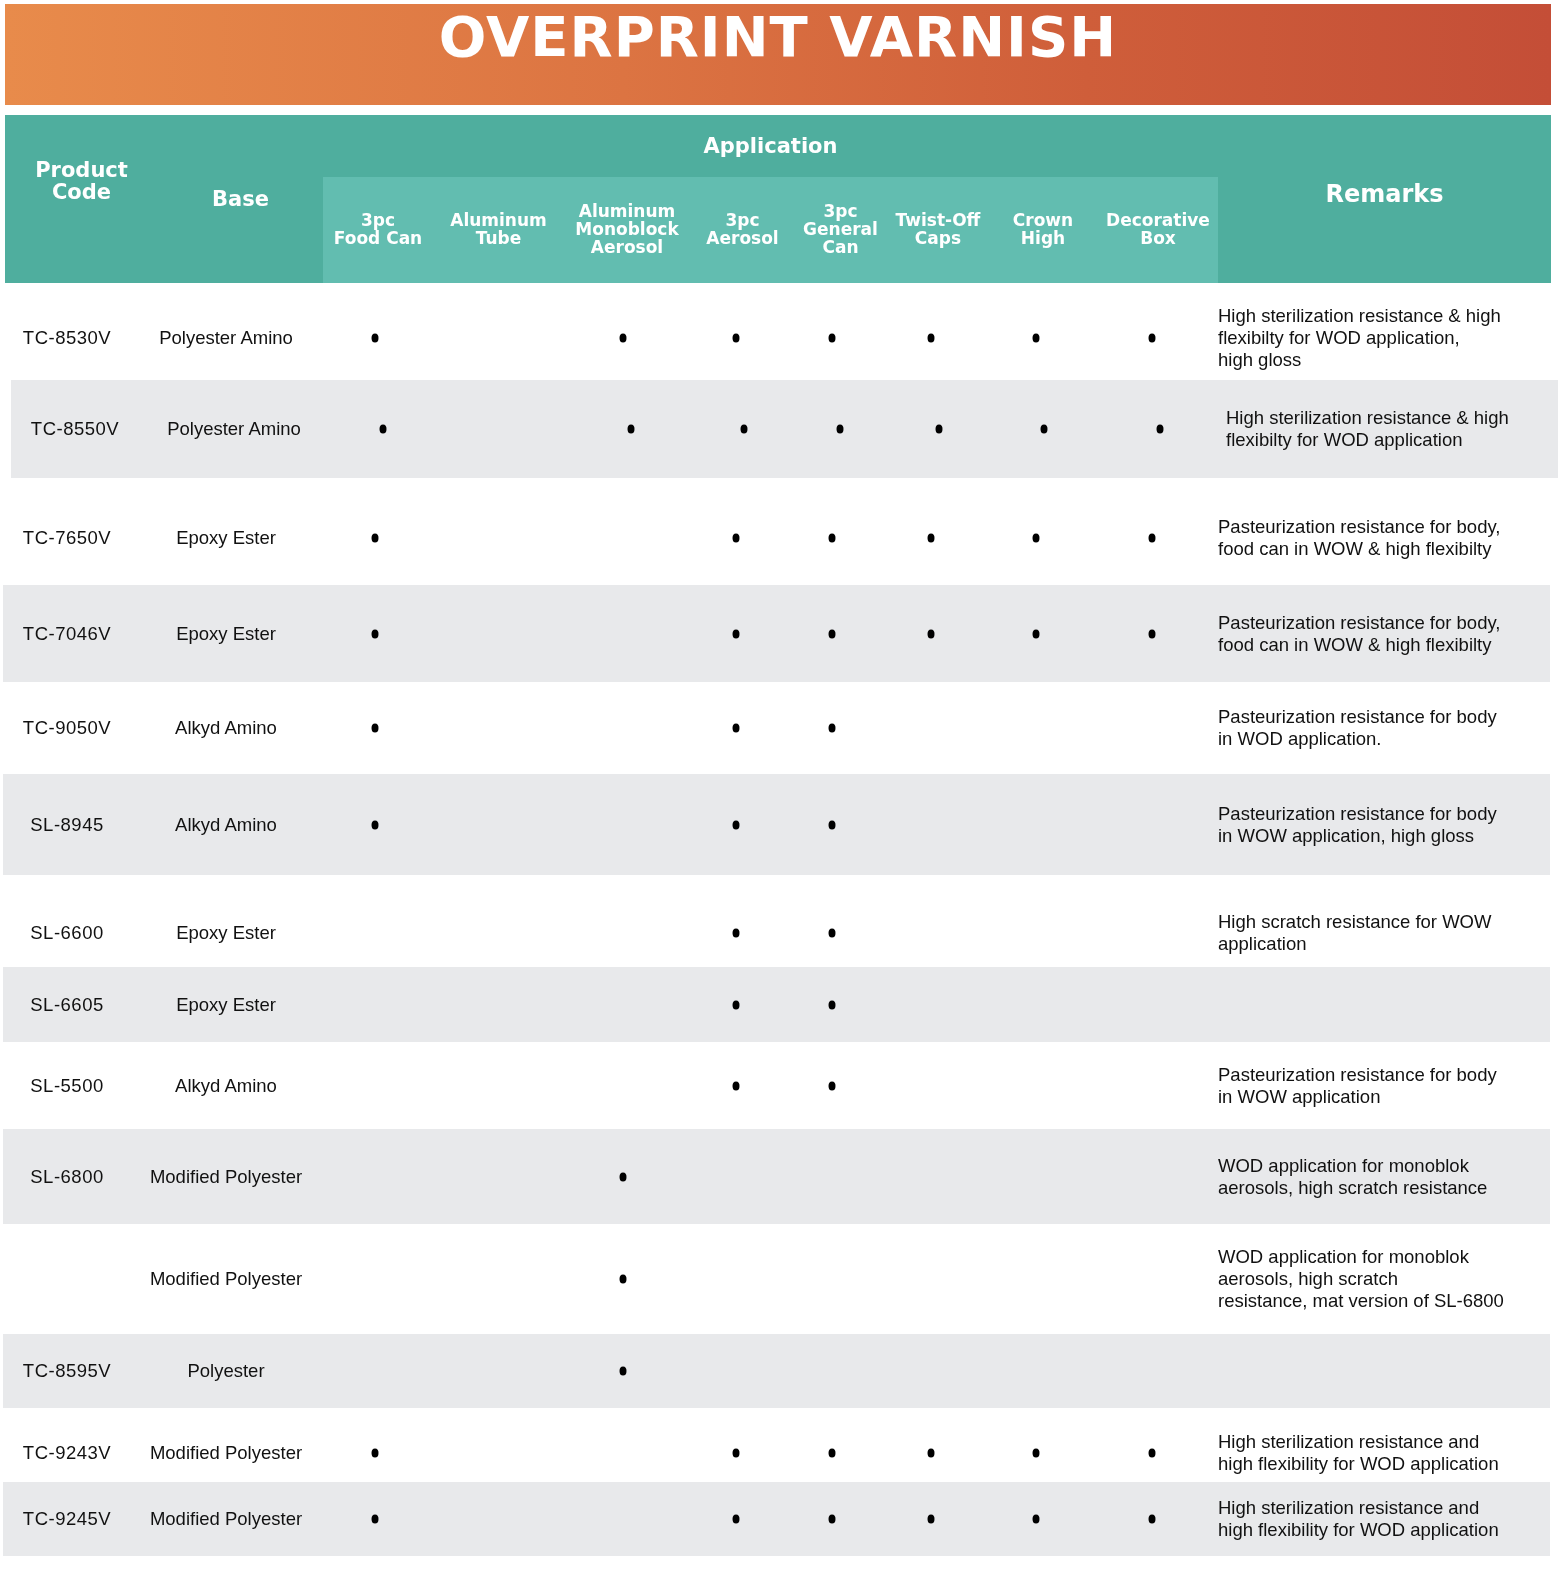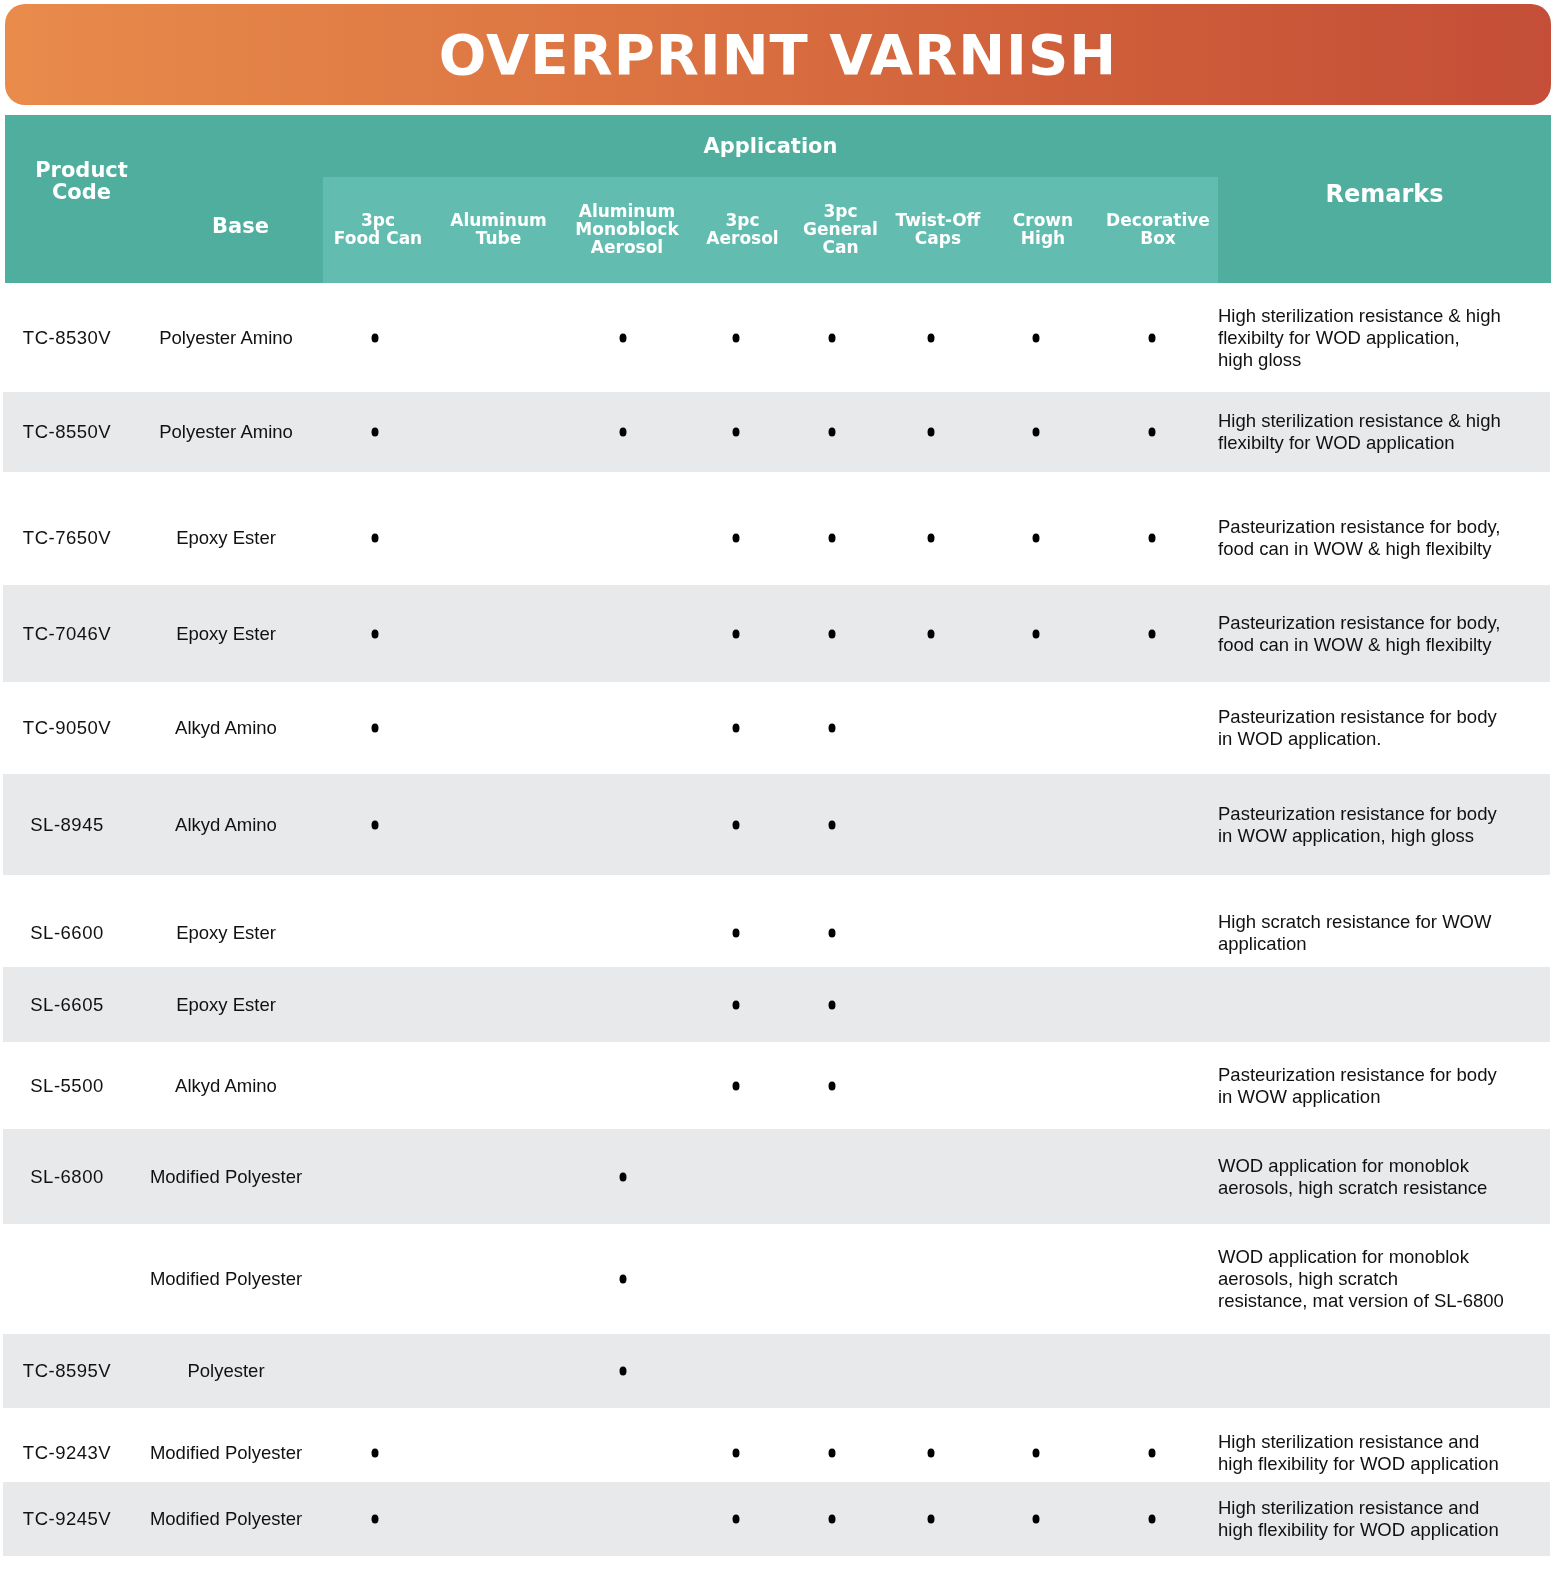--- a/index.html
+++ b/index.html
@@ -1,29 +1,29 @@
 <!DOCTYPE html>
 <html><head>
   <meta charset="utf-8">
   <style>
     html, body { margin: 0; padding: 0; background: #ffffff; }
     body { width: 1562px; height: 1576px; position: relative; overflow: hidden; font-family: "Liberation Sans", "DejaVu Sans", sans-serif; color: #111; }
     .banner {
       position: absolute; left: 5px; top: 4px; width: 1546px; height: 101px;
       background: linear-gradient(90deg, #e88b4b 0%, #dc7442 40%, #cf5e3a 70%, #c44e37 100%);
-      display: flex; align-items: center; justify-content: center; border-radius: 20px;
+      display: flex; align-items: flex-start; justify-content: center;
     }
     .banner-title { color: #fff; font-weight: bold; font-size: 56px; letter-spacing: 1px; font-family: "DejaVu Sans", sans-serif; }
     .header {
       position: absolute; left: 5px; top: 115px; width: 1546px; height: 168px;
       background: #4fae9e;
     }
     .hcell { position: absolute; color: #fff; font-weight: bold; font-family: "DejaVu Sans", sans-serif; text-align: center; display: flex; align-items: center; justify-content: center; line-height: 1.05; }
     .h-code { left: 0; top: 0; width: 153px; height: 132px; font-size: 21px; }
-    .h-base { left: 153px; top: 0; width: 165px; height: 168px; font-size: 21px; margin-top: 27px; }
+    .h-base { left: 153px; top: 0; width: 165px; height: 168px; font-size: 21px; }
     .h-app { left: 318px; top: 0; width: 895px; height: 62px; font-size: 21px; }
     .h-remarks { left: 1213px; top: 0; width: 333px; height: 160px; font-size: 24px; }
     .subheader { position: absolute; left: 318px; top: 62px; width: 895px; height: 106px; background: #62bdb0; }
     .sub { position: absolute; top: 0; height: 106px; font-size: 17px; white-space: pre-line; }
     .rows { position: absolute; left: 3px; top: 283px; width: 1547px; }
     .row { position: absolute; left: 0; width: 1547px; }
     .row.alt { background: #e8e9eb; }
     .cell { position: absolute; top: 0; height: 100%; display: flex; align-items: center; font-size: 18.5px; color: #111; }
     .c-code { left: 0; width: 128px; justify-content: center; letter-spacing: 0.5px; }
     .c-base { left: 128px; width: 190px; justify-content: center; }
@@ -73,21 +73,21 @@
       <span class="dot" style="left: 620px;"></span>
       <span class="dot" style="left: 733px;"></span>
       <span class="dot" style="left: 829px;"></span>
       <span class="dot" style="left: 928px;"></span>
       <span class="dot" style="left: 1033px;"></span>
       <span class="dot" style="left: 1149px;"></span>
       <div class="cell c-rem">High sterilization resistance &amp; high
 flexibilty for WOD application,
 high gloss</div>
     </div>
-    <div class="row alt" style="top: 109px; height: 80px;">
+    <div class="row alt" style="top: 97px; height: 98px; margin-left: 8px;">
       <div class="cell c-code">TC-8550V</div>
       <div class="cell c-base">Polyester Amino</div>
       <span class="dot" style="left: 372px;"></span>
       <span class="dot" style="left: 620px;"></span>
       <span class="dot" style="left: 733px;"></span>
       <span class="dot" style="left: 829px;"></span>
       <span class="dot" style="left: 928px;"></span>
       <span class="dot" style="left: 1033px;"></span>
       <span class="dot" style="left: 1149px;"></span>
       <div class="cell c-rem">High sterilization resistance &amp; high

